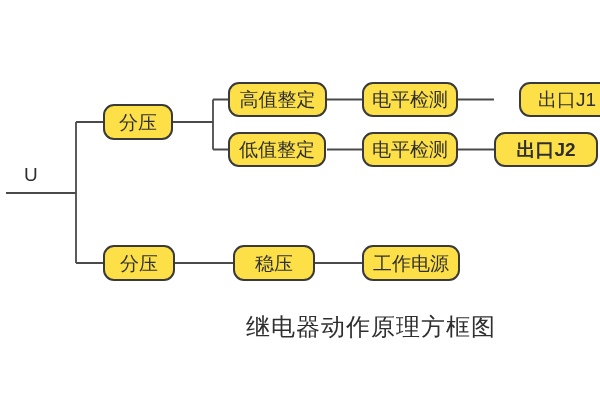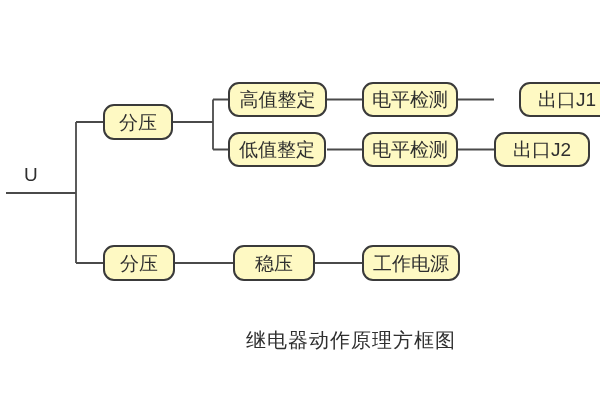--- a/index.html
+++ b/index.html
@@ -23,48 +23,48 @@
     height: 400px;
   }
   .node {
     position: absolute;
     box-sizing: border-box;
     display: flex;
     align-items: center;
     justify-content: center;
     border: 2px solid #3a3a3a;
     border-radius: 11px;
-    background: #fef9c3;
+    background: #fde047;
     font-size: 19px;
     color: #2f2f2f;
     white-space: nowrap;
     line-height: 1;
   }
   #n-divider-top    { left: 103px; top: 104px; width: 70px; height: 36px; }
   #n-high-set       { left: 228px; top:  82px; width: 99px; height: 35px; }
   #n-level-detect-1 { left: 362px; top:  82px; width: 96px; height: 35px; }
   #n-outlet-j1      { left: 494px; top:  82px; width: 96px; height: 35px; margin-left: 25px; }
   #n-low-set        { left: 228px; top: 132px; width: 98px; height: 35px; }
   #n-level-detect-2 { left: 362px; top: 132px; width: 96px; height: 35px; }
-  #n-outlet-j2      { left: 494px; top: 132px; width: 96px; height: 35px; }
+  #n-outlet-j2      { left: 494px; top: 132px; width: 104px; height: 35px; font-weight: bold; }
   #n-divider-bottom { left: 103px; top: 245px; width: 72px; height: 36px; }
   #n-stabilizer     { left: 233px; top: 245px; width: 82px; height: 36px; }
   #n-power          { left: 362px; top: 245px; width: 98px; height: 36px; }
   .input-label {
     position: absolute;
     left: 24px;
     top: 164px;
     font-size: 19px;
     color: #2f2f2f;
   }
   .caption {
     position: absolute;
     left: 246px;
-    top: 327px;
-    font-size: 20px;
+    top: 311px;
+    font-size: 24px;
     letter-spacing: 1px;
     color: #2f2f2f;
     white-space: nowrap;
   }
 </style>
 </head>
 <body>
 
 <div class="canvas">
 

